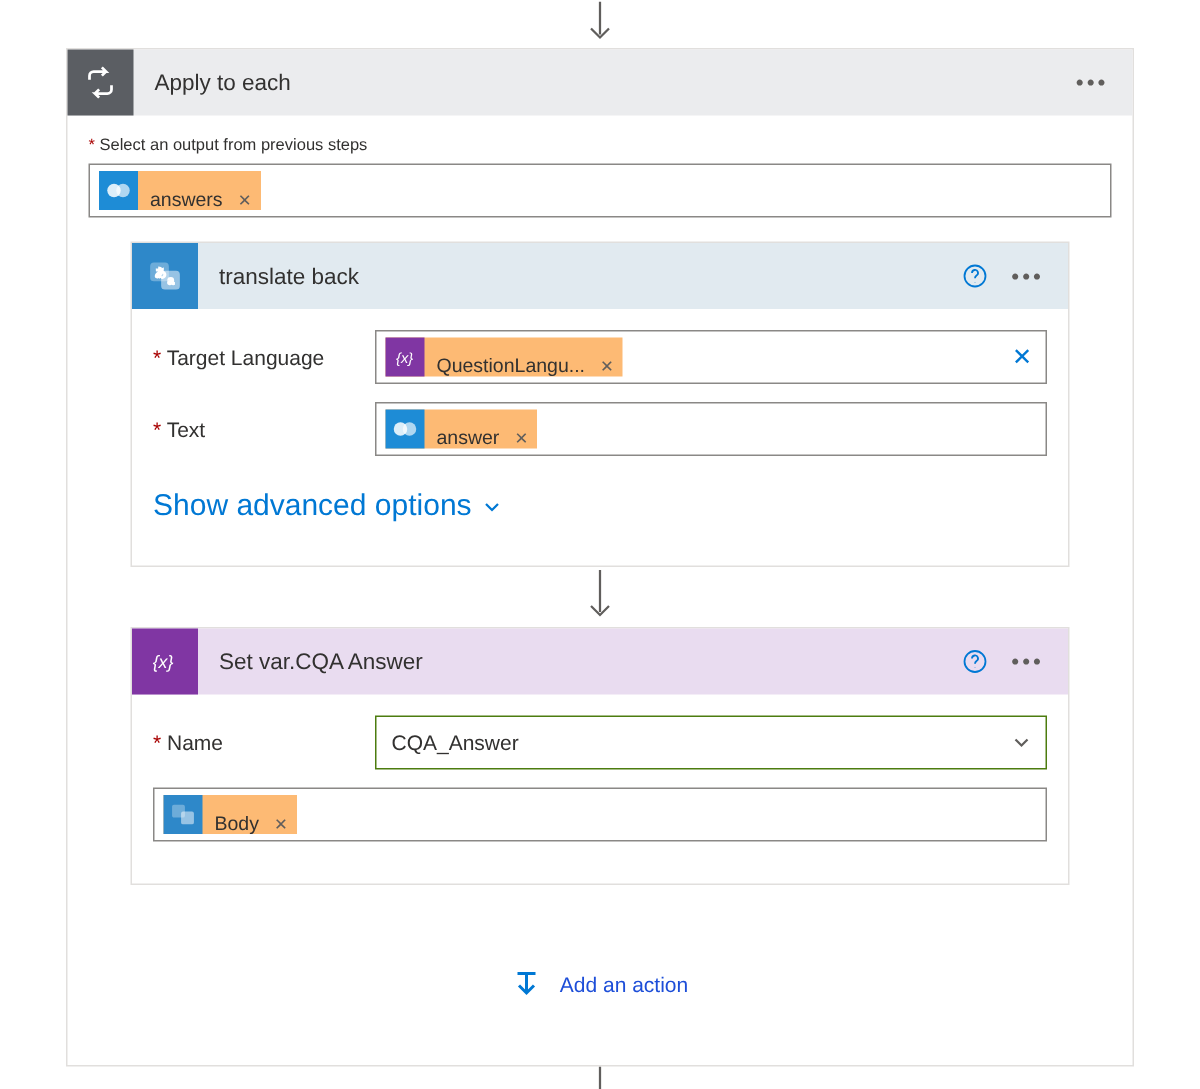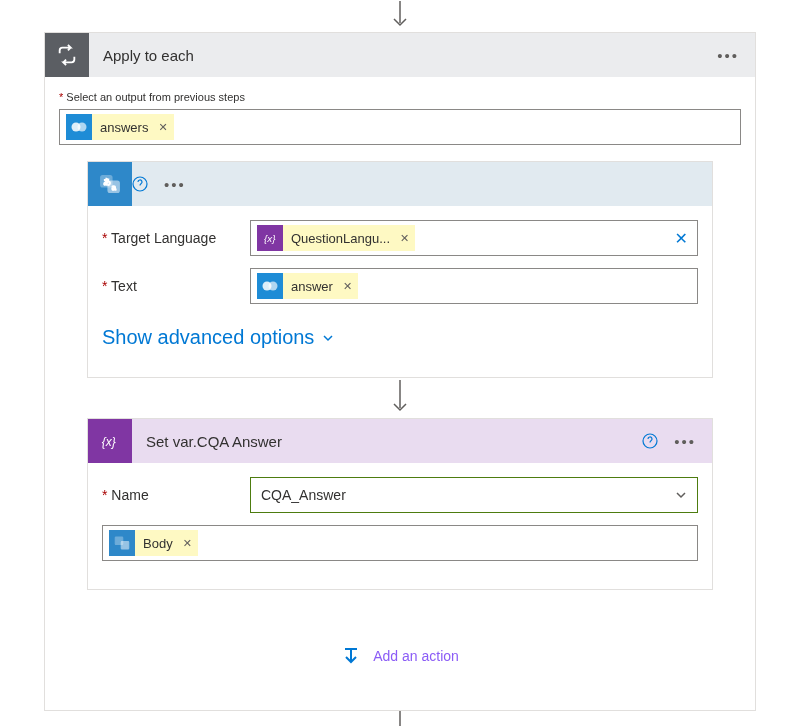--- a/index.html
+++ b/index.html
@@ -82,22 +82,22 @@
     border: 1px solid #8a8886;
     background: #fff;
     padding: 4px 6px;
     display: flex;
     align-items: center;
     gap: 6px;
     min-height: 36px;
   }
   .token {
     display: inline-flex;
-    align-items: center;
-    background: #fef9c3;
+    align-items: flex-end;
+    background: #fdba74;
     height: 26px;
     padding-right: 6px;
     font-size: 13px;
     gap: 8px;
   }
   .tok-icon {
     width: 26px;
     height: 26px;
     display: flex;
     align-items: center;
@@ -147,21 +147,21 @@
   .chev { color: #605e5c; }
   .add-action {
     display: flex;
     justify-content: center;
     margin-top: 56px;
   }
   .add-action-inner {
     display: flex;
     align-items: center;
     gap: 12px;
-    color: #8b5cf6;
+    color: #1d4ed8;
     cursor: pointer;
     font-size: 14px;
   }
   .bg-grey-dk{background:#5b5e63;}
   .bg-blue-lt{background:#1e8cd6;}
   .bg-blue-trans{background:#2e88c9;}
   .bg-purple{background:#8036a3;}
 </style>
 </head>
 <body>
@@ -209,20 +209,21 @@
         <div class="card">
           <div class="card-header header-blue">
             <div class="hdr-icon bg-blue-trans">
               <svg viewBox="0 0 24 24" fill="none" stroke="#fff" stroke-width="1.6">
                 <rect x="2" y="3" width="12" height="12" rx="2" fill="#fff" opacity=".3"></rect>
                 <text x="5" y="12" font-size="8" fill="#fff">あ</text>
                 <rect x="10" y="9" width="12" height="12" rx="2" fill="#fff" opacity=".5"></rect>
                 <text x="14" y="18" font-size="8" fill="#fff">a</text>
               </svg>
             </div>
+            <div class="hdr-title">translate back</div>
             <div class="hdr-actions">
               <span class="help-icon">
                 <svg width="16" height="16" viewBox="0 0 16 16" fill="none" stroke="#0078d4" stroke-width="1.2">
                     <circle cx="8" cy="8" r="7"></circle>
                     <path d="M6 6a2 2 0 113 1.7c-.7.5-1 .8-1 1.8M8 12.2v.1"></path>
                   </svg>
               </span>
               <span class="more-icon">•••</span>
             </div>
           </div>

